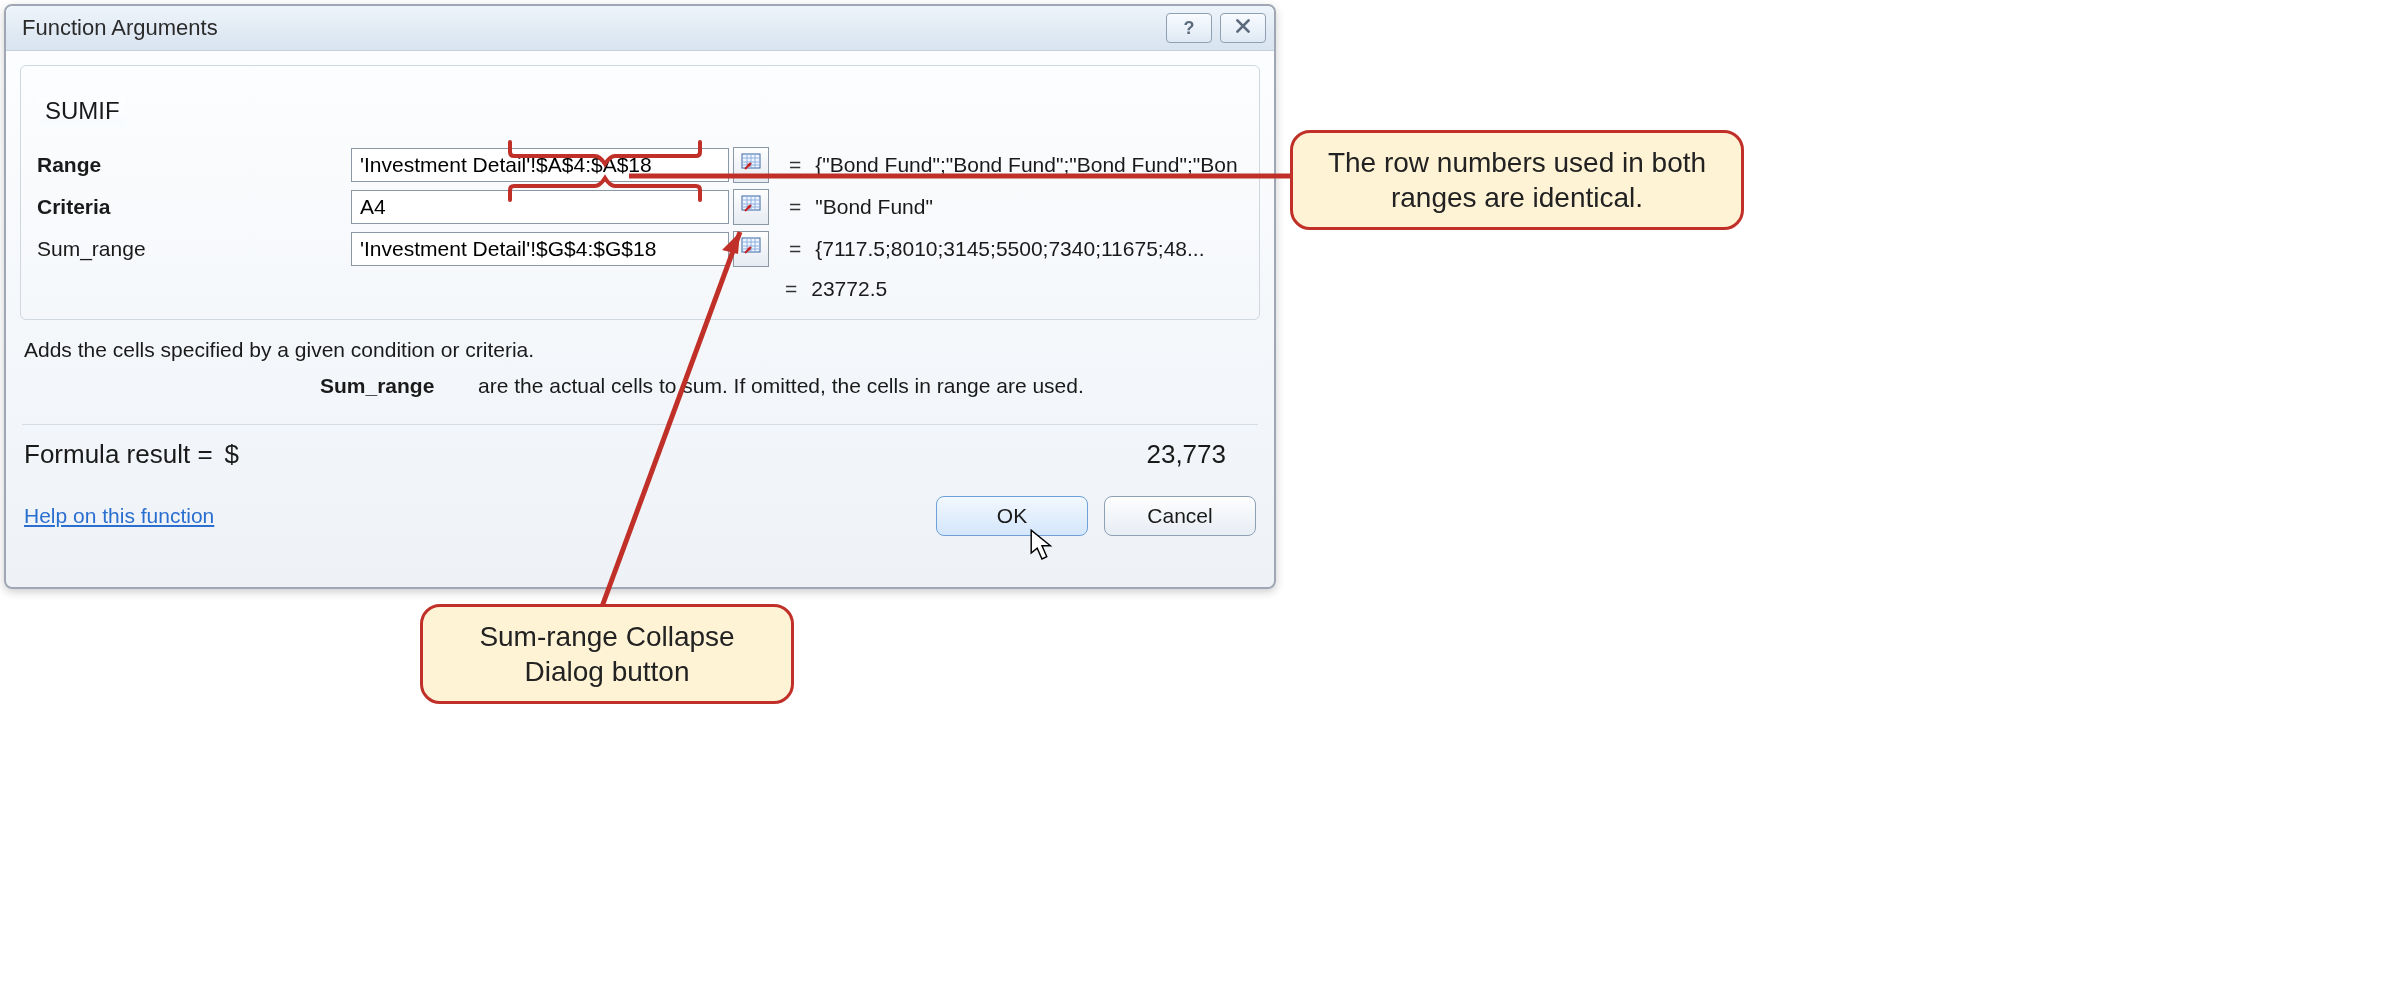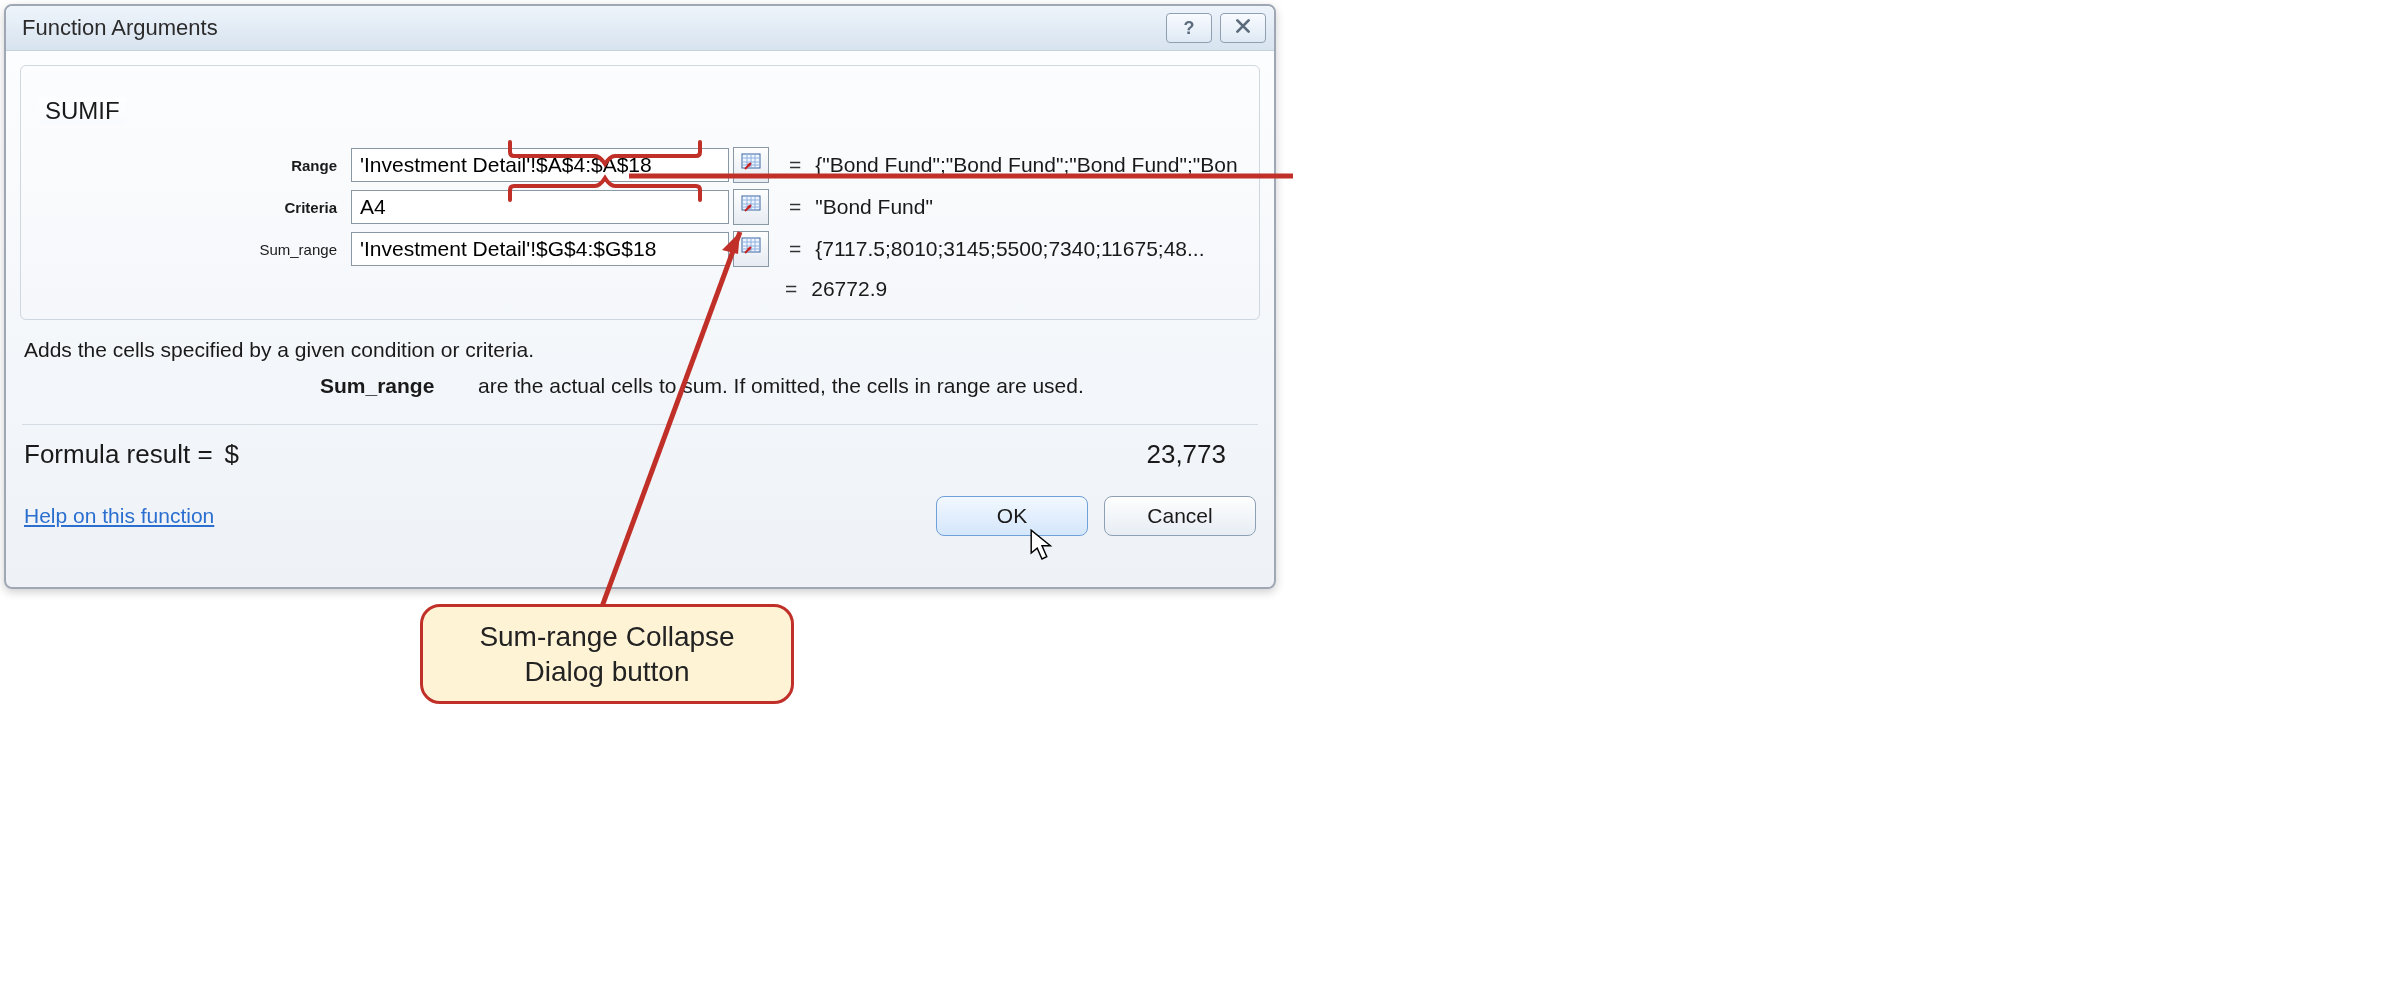--- a/index.html
+++ b/index.html
@@ -83,23 +83,22 @@
     margin-top: 43px;
   }
   .argrow {
     display: flex;
     align-items: center;
     margin-top: -4px;
     margin-bottom: 10px;
   }
   .arglabel {
     width: 300px;
-    text-align: right;
     padding-right: 14px;
-    font-size: 15px;
+    font-size: 21px;
   }
   .bold { font-weight: bold; }
   .arginput {
     width: 378px;
     height: 34px;
     border: 1px solid #8a97a5;
     background: #fff;
     font-size: 21px;
     padding: 0 8px;
     box-sizing: border-box;
@@ -314,21 +313,21 @@
             </span>
           </div>
           <div class="argresult">
             <span class="eq">=</span>
             <span>{7117.5;8010;3145;5500;7340;11675;48...</span>
           </div>
         </div>
 
         <div class="overall-result-row">
           <span class="eq">=</span>
-          <span>26772.9</span>
+          <span>23772.5</span>
         </div>
       </div>
 
       <div class="desc">Adds the cells specified by a given condition or criteria.</div>
 
       <div class="argdesc">
         <div class="adlabel">Sum_range</div>
         <div>are the actual cells to sum. If omitted, the cells in range are used.</div>
       </div>
 
@@ -372,20 +371,21 @@
     </svg>
   </div>
 
   <div class="arrow" style="left:590px; top:222px;">
     <svg width="180" height="400">
       <line x1="10" y1="390" x2="150" y2="10" stroke="#c03028" stroke-width="5"></line>
       <polygon points="150,10 132,28 148,32" fill="#c03028"></polygon>
     </svg>
   </div>
 
+  <div class="callout right">The row numbers used in both ranges are identical.</div>
   <div class="callout bottom">Sum-range Collapse Dialog button</div>
 
   <div class="cursor">
     <svg viewBox="0 0 20 28">
       <path d="M1 1 L1 20 L6 16 L10 25 L14 23 L10 14 L17 14 Z" fill="#fff" stroke="#000" stroke-width="1.2"></path>
     </svg>
   </div>
 
 </div>
 

